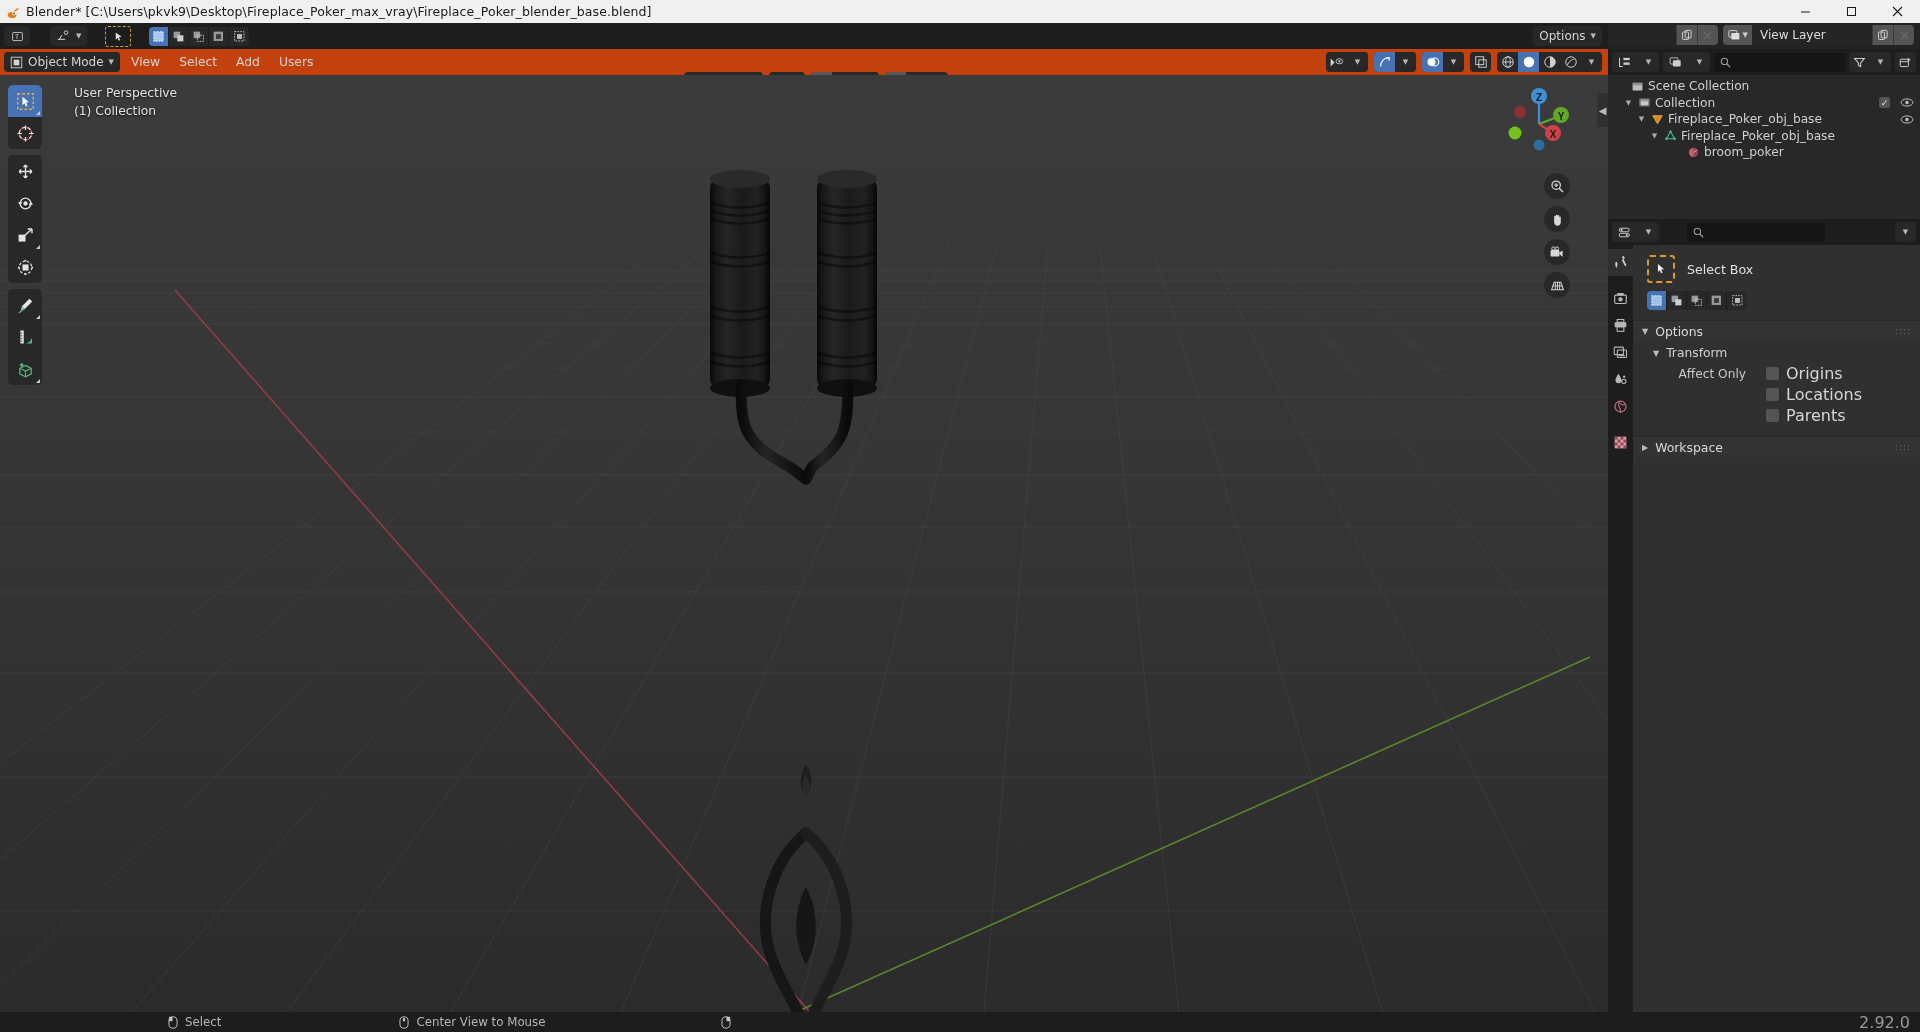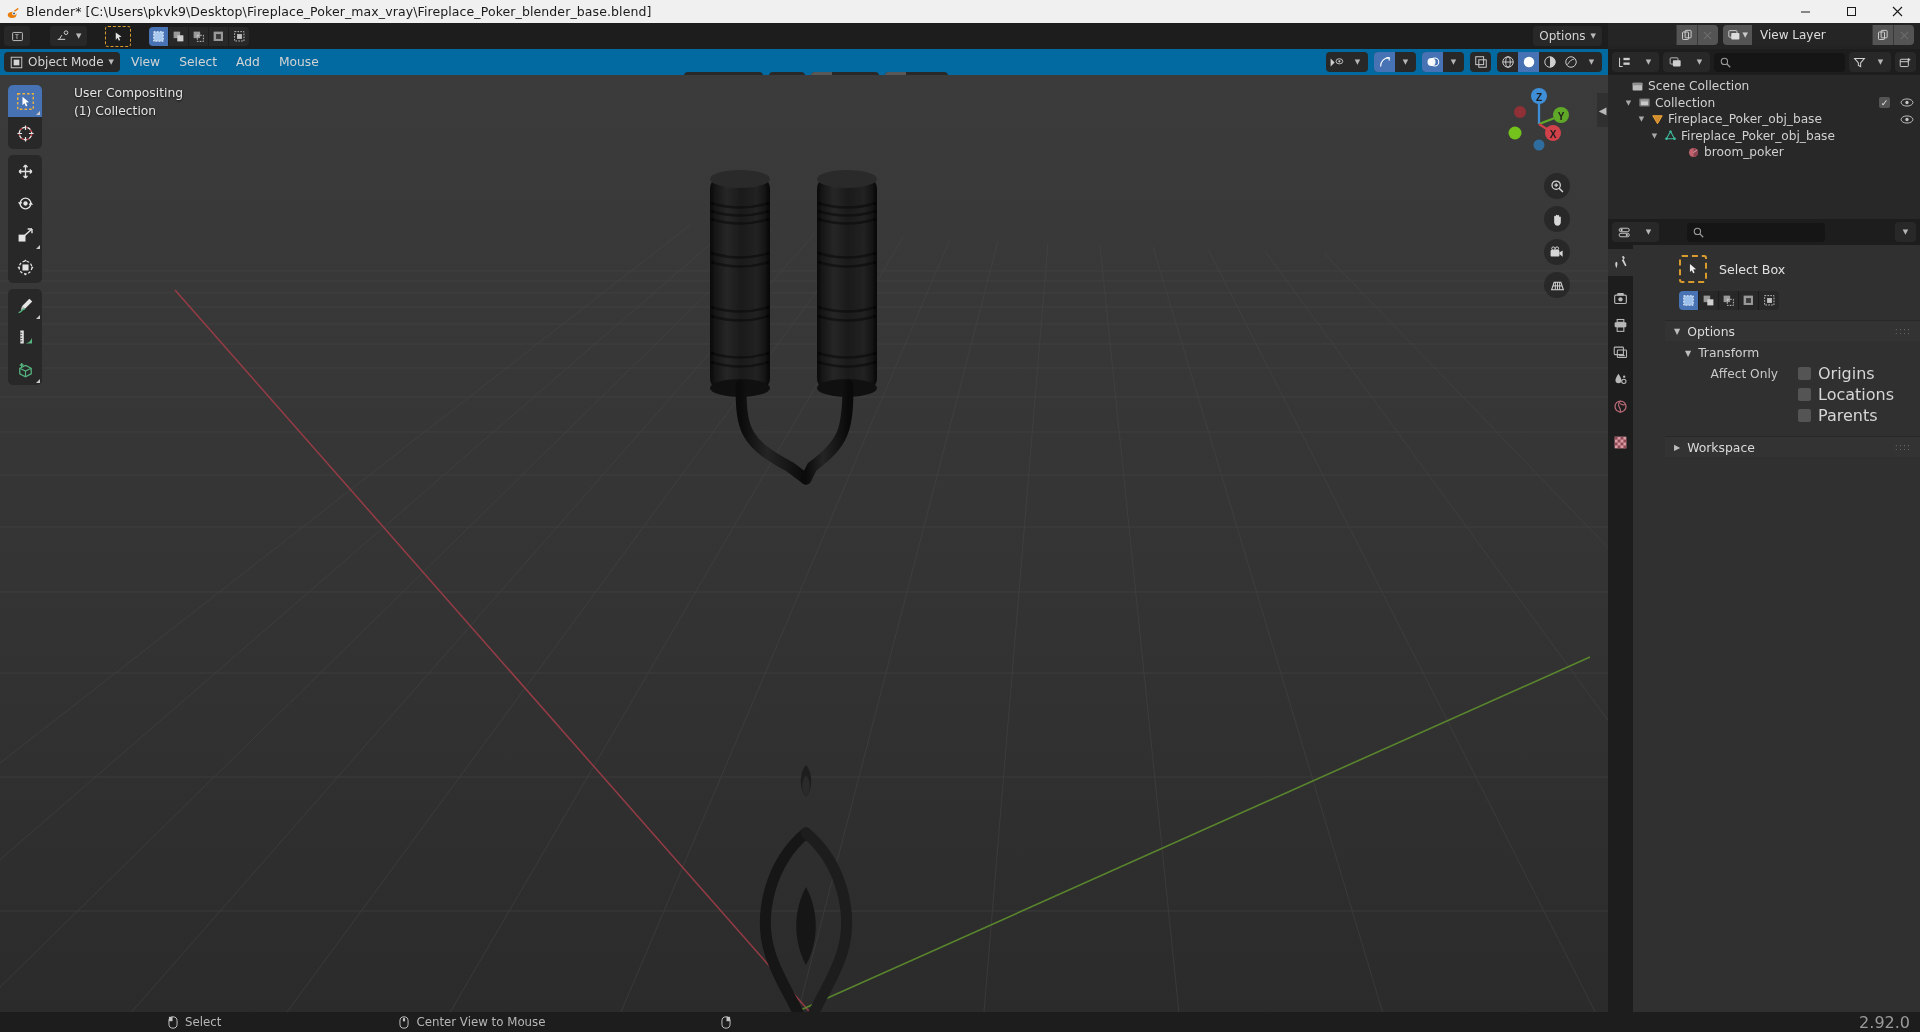--- a/index.html
+++ b/index.html
@@ -62,21 +62,21 @@
   }
   .fld-btn.dim { color: #6d6d6d; }
   .caret { font-size: 7px; opacity: 0.85; }
 
   
   .viewport-area {
     position: absolute; left: 0; top: 49px; width: 1608px; height: 963px;
     background: #303030;
   }
   .vp-header {
-    height: 26px; background: #0369a1; display: flex; align-items: center;
+    height: 26px; background: #c2410c; display: flex; align-items: center;
     padding: 0 4px; position: relative; gap: 3px;
   }
   .vp-hdr-row0 { height: 26px; }
   .btn-dark {
     background: #282828; border-radius: 4px; height: 20px; display: flex;
     align-items: center; padding: 0 6px; gap: 5px; color: #d4d4d4; font-size: 12px;
   }
   .btn-plain {
     height: 20px; display: flex; align-items: center; padding: 0 8px;
     color: #d4d4d4; font-size: 12.3px; border-radius: 3px;
@@ -168,21 +168,21 @@
     display: flex; align-items: center; justify-content: center;
     color: #e6e6e6; font-size: 9px; line-height: 10px;
   }
 
   
   .props { position: absolute; left: 0; top: 170px; right: 0; bottom: 0; background:#303030; }
   .pr-header {
     height: 26px; background: #1d1d1d; display: flex; align-items: center;
     padding: 0 4px; gap: 4px;
   }
-  .pr-main { position: absolute; left: 0; top: 26px; right: 0; bottom: 0; display: flex; gap: 32px; }
+  .pr-main { position: absolute; left: 0; top: 26px; right: 0; bottom: 0; display: flex; }
   .pr-tabs {
     width: 25px; background: #1d1d1d; padding-top: 4px;
     display: flex; flex-direction: column; align-items: center; gap: 0;
   }
   .pr-tab {
     width: 25px; height: 27px; display: flex; align-items: center;
     justify-content: center; color: #b4b4b4; position: relative;
   }
   .pr-tab.active { background: #303030; }
   .pr-tab.gap { margin-top: 9px; }
@@ -406,21 +406,21 @@
       <svg width="13" height="13" viewBox="0 0 16 16">
         <rect x="1.5" y="1.5" width="13" height="13" fill="none" stroke="currentColor" stroke-width="1.1"></rect>
         <rect x="4.5" y="4.5" width="7" height="7" fill="currentColor"></rect>
       </svg>
       <span>Object Mode</span>
       <span class="caret">▼</span>
     </div>
     <div class="btn-plain">View</div>
     <div class="btn-plain">Select</div>
     <div class="btn-plain">Add</div>
-    <div class="btn-plain">Mouse</div>
+    <div class="btn-plain">Users</div>
 
     <div style="position:absolute;left:684px;display:flex;align-items:center;gap:6px;margin-top:40px;">
       <div class="btn-dark">
         <svg width="13" height="13" viewBox="0 0 16 16">
           <path d="M3 13V4l-1.6 1.8M3 13h9l-1.8-1.8" stroke="currentColor" stroke-width="1.2" fill="none"></path>
           <path d="M3 13l6-6" stroke="currentColor" stroke-width="1.2" fill="none"></path>
         </svg>
         <span>Global</span>
         <span class="caret">▼</span>
       </div>
@@ -660,21 +660,21 @@
 
       <g transform="translate(806,957)">
         <circle r="9.5" fill="none" stroke="#e8e8e8" stroke-width="2"></circle>
         <circle r="9.5" fill="none" stroke="#c02020" stroke-width="2" stroke-dasharray="5 5"></circle>
         <path d="M-15 0h7M8 0h7M0 -15v7M0 8v7" stroke="#f0f0f0" stroke-width="1.3"></path>
         <circle r="2.6" fill="#d89b2c"></circle>
       </g>
     </svg>
 
     <div class="vp-overlay-text">
-      <div>User Compositing</div>
+      <div>User Perspective</div>
       <div>(1) Collection</div>
     </div>
 
     <div class="vp-toolbar">
       <div class="tbgroup">
         <div class="tbtn sel">
           <svg width="19" height="19" viewBox="0 0 22 22">
             <rect x="2" y="2" width="18" height="18" fill="none" stroke="#f0b23c" stroke-width="1.6" stroke-dasharray="3 2.4"></rect>
             <path d="M7.5 5.5l7.5 6.3-3.5.5 1.7 3.5-1.7.9-1.7-3.7-2.3 2.4z" fill="#ffffff"></path>
           </svg>

